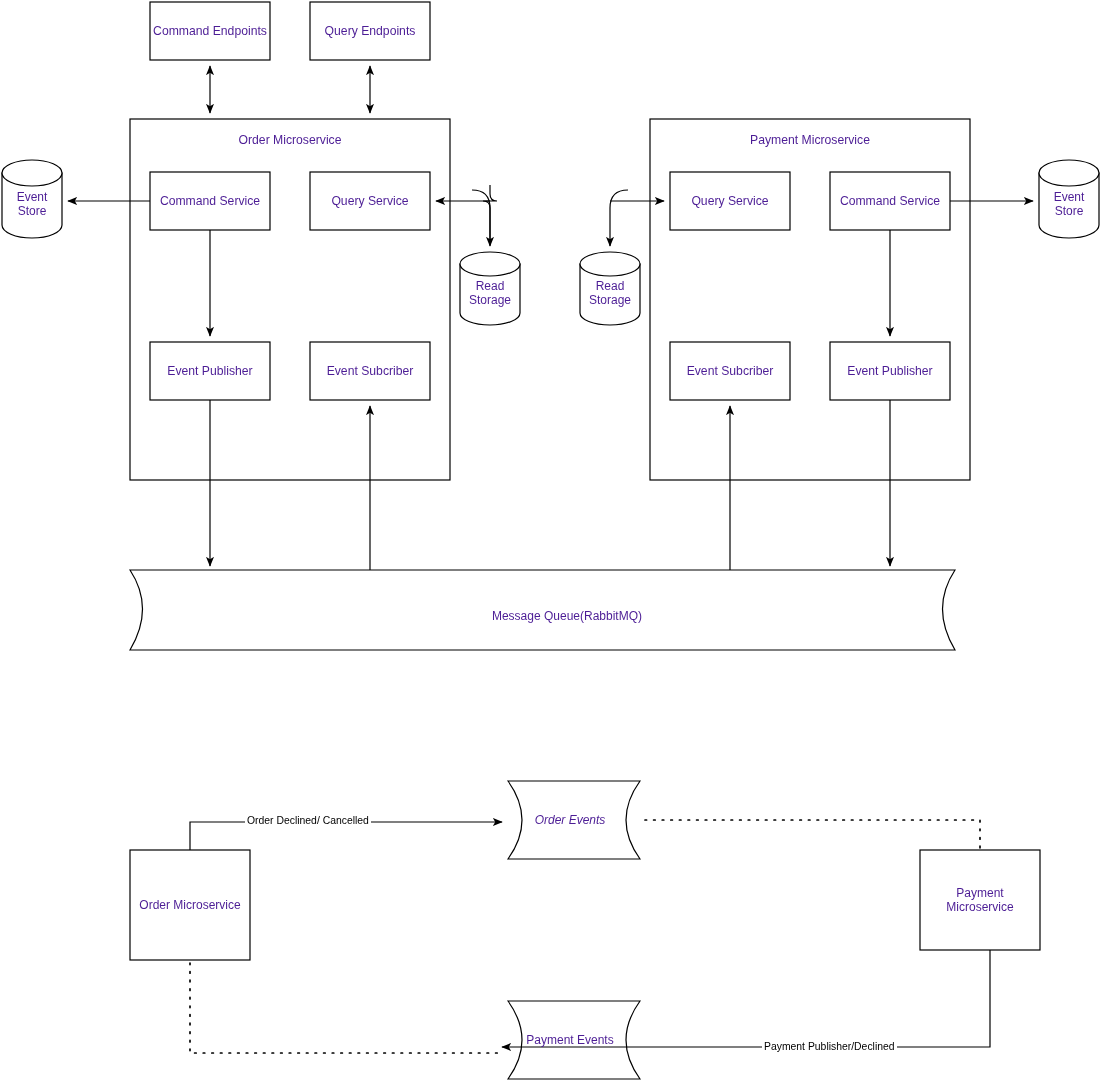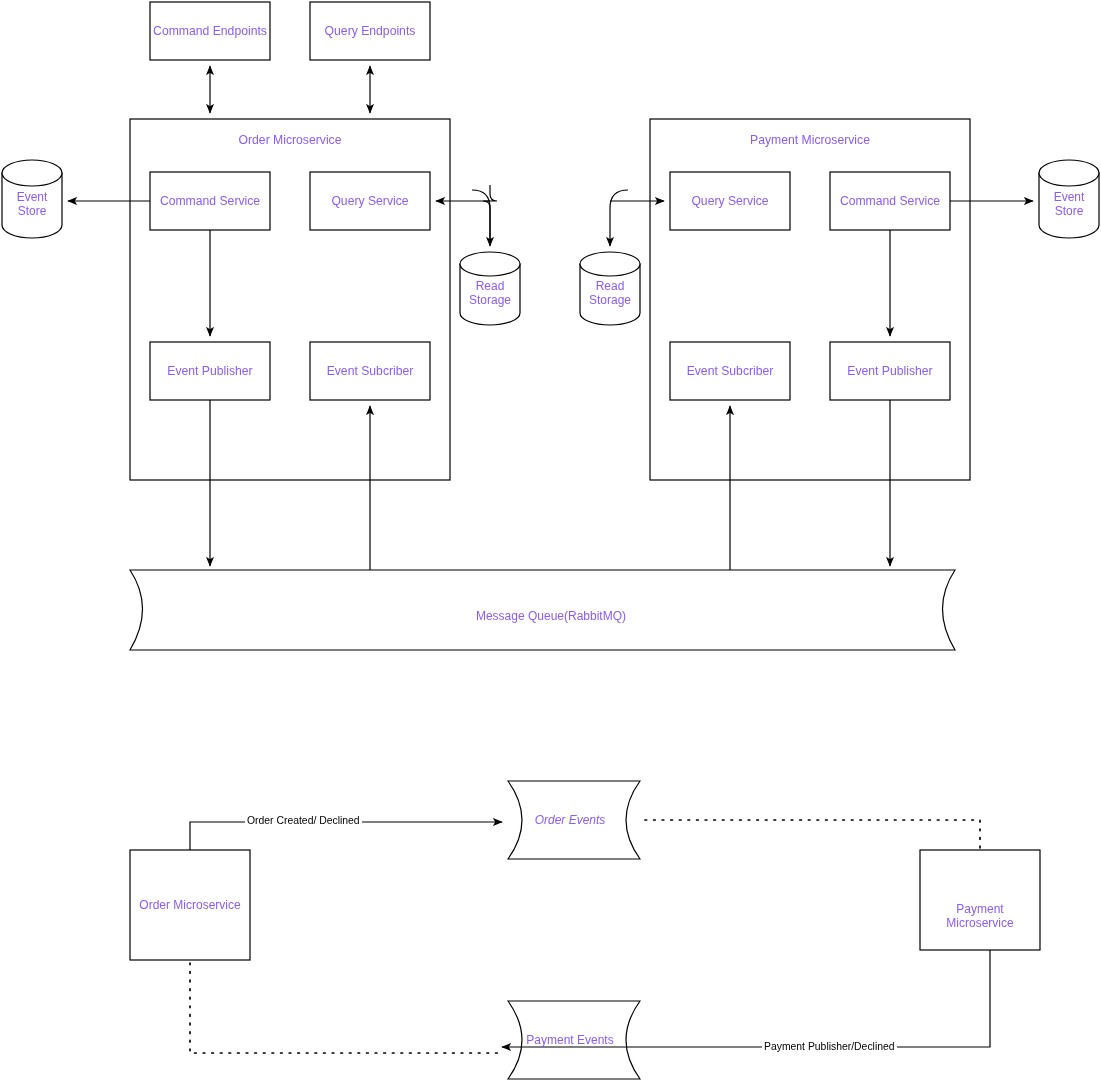--- a/index.html
+++ b/index.html
@@ -22,21 +22,21 @@
   #vec {
     position: absolute;
     left: 0;
     top: 0;
     width: 1101px;
     height: 1081px;
   }
   .lbl {
     position: absolute;
     text-align: center;
-    color: #8b5cf6;
+    color: #4c1d95;
     line-height: 1.18;
     white-space: pre-line;
     pointer-events: none;
     display: flex;
     align-items: center;
     justify-content: center;
   }
   .t12 { font-size: 12.2px; }
   .t11 { font-size: 12px; }
   .edge-lbl {
@@ -164,24 +164,24 @@
 
   <div class="lbl t11" style="left:2px; top:178px; width:60px; height:52px;">Event
 Store</div>
   <div class="lbl t11" style="left:1039px; top:178px; width:60px; height:52px;">Event
 Store</div>
   <div class="lbl t11" style="left:460px; top:268px; width:60px; height:50px;">Read
 Storage</div>
   <div class="lbl t11" style="left:580px; top:268px; width:60px; height:50px;">Read
 Storage</div>
 
-  <div class="lbl t11" style="left:146px; top:570px; width:810px; height:93px;">Message Queue(RabbitMQ)</div>
+  <div class="lbl t11" style="left:162px; top:570px; width:810px; height:93px;">Message Queue(RabbitMQ)</div>
 
   <div class="lbl t11" style="left:130px; top:850px; width:120px; height:110px;">Order Microservice</div>
-  <div class="lbl t11" style="left:920px; top:850px; width:120px; height:100px;margin-top:16px;">Payment
+  <div class="lbl t11" style="left:920px; top:850px; width:120px; height:100px;">Payment
 Microservice</div>
   <div class="lbl t11" style="left:510px; top:781px; width:120px; height:78px;font-style:italic;">Order Events</div>
   <div class="lbl t11" style="left:510px; top:1001px; width:120px; height:78px;">Payment Events</div>
 
-  <div class="edge-lbl" style="left:245px; top:815px;">Order Created/ Declined</div>
+  <div class="edge-lbl" style="left:245px; top:815px;">Order Declined/ Cancelled</div>
   <div class="edge-lbl" style="left:762px; top:1041px;">Payment Publisher/Declined</div>
 
 </div>
 
 </body></html>

